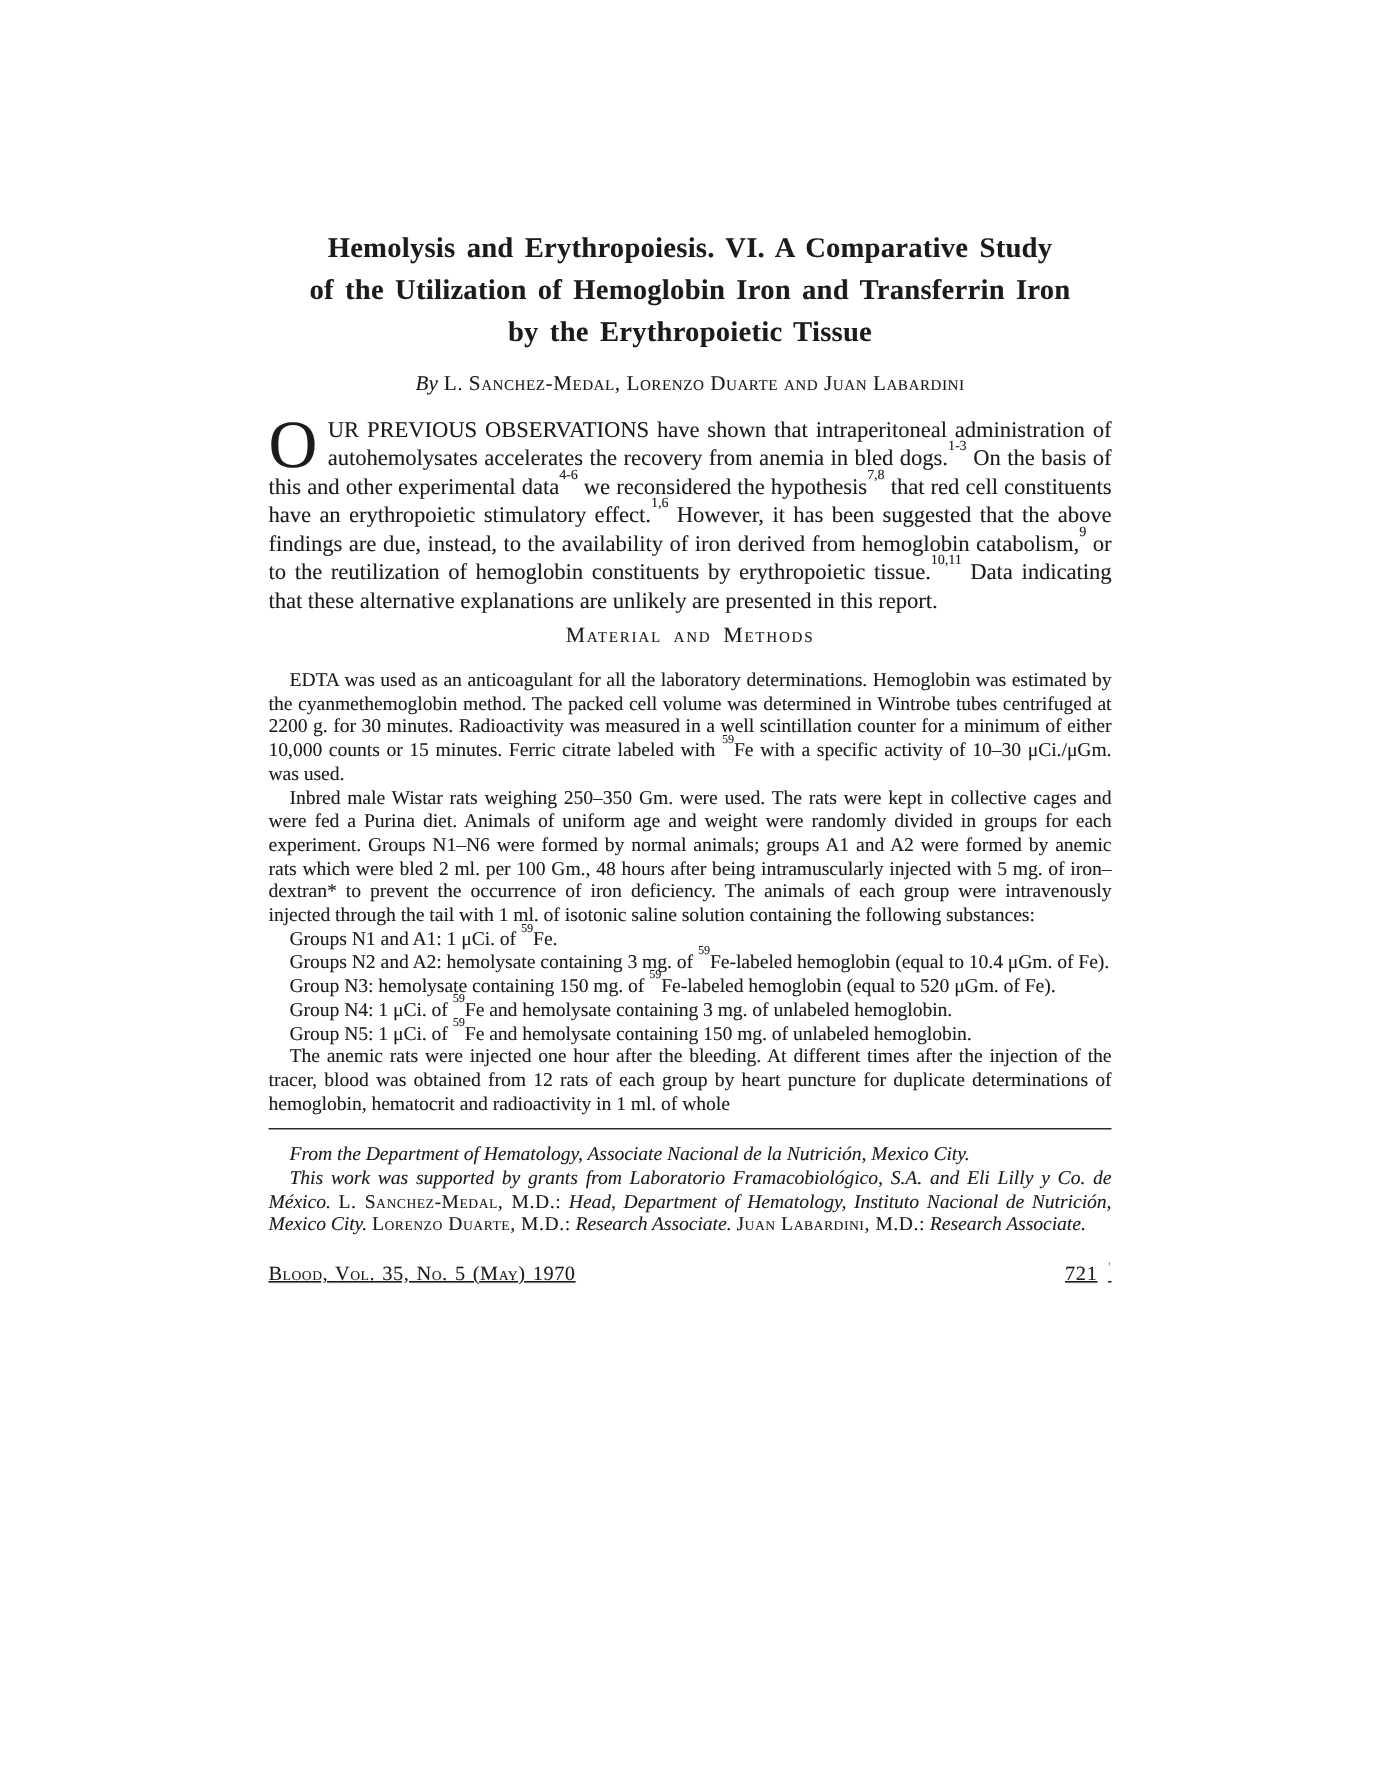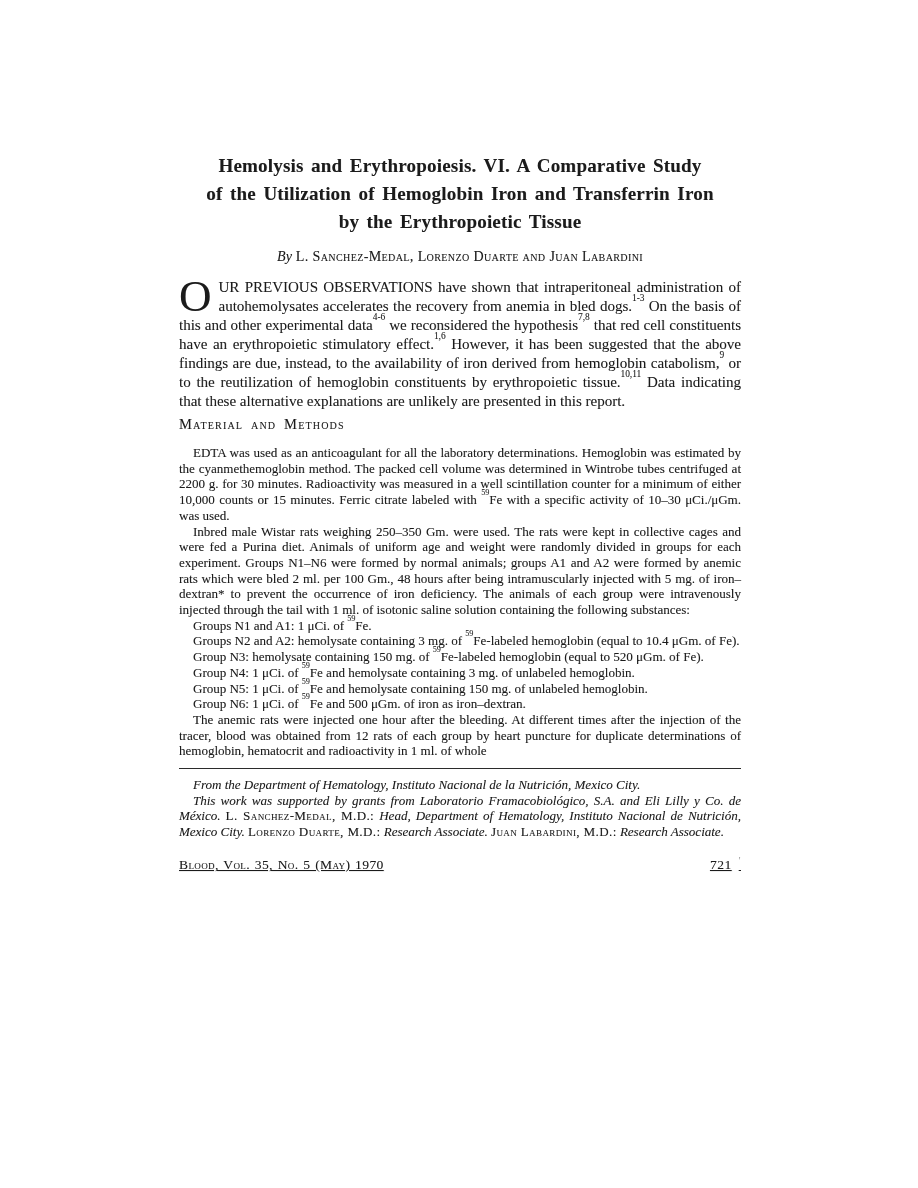--- a/index.html
+++ b/index.html
@@ -60,21 +60,21 @@
     font-size: 45px;
     line-height: 37px;
     height: 37px;
     padding-right: 7px;
     font-weight: 400;
   }
 
   .sect {
     margin-top: 5px;
     font-size: 14.5px;
-    text-align: left;
+    text-align: center;
     font-variant: small-caps;
     letter-spacing: 1.2px;
     word-spacing: 3px;
   }
 
   .bp {
     font-size: 13px;
     line-height: 15.7px;
     text-align: justify;
     text-indent: 14px;
@@ -137,28 +137,27 @@
     <h2 class="sect">Material and Methods</h2>
 
     <p class="bp bp-first">EDTA was used as an anticoagulant for all the laboratory determinations. Hemoglobin was estimated by the cyanmethemoglobin method. The packed cell volume was determined in Wintrobe tubes centrifuged at 2200 g. for 30 minutes. Radioactivity was measured in a well scintillation counter for a minimum of either 10,000 counts or 15 minutes. Ferric citrate labeled with <sup>59</sup>Fe with a specific activity of 10–30 μCi./μGm. was used.</p>
     <p class="bp">Inbred male Wistar rats weighing 250–350 Gm. were used. The rats were kept in collective cages and were fed a Purina diet. Animals of uniform age and weight were randomly divided in groups for each experiment. Groups N1–N6 were formed by normal animals; groups A1 and A2 were formed by anemic rats which were bled 2 ml. per 100 Gm., 48 hours after being intramuscularly injected with 5 mg. of iron–dextran* to prevent the occurrence of iron deficiency. The animals of each group were intravenously injected through the tail with 1 ml. of isotonic saline solution containing the following substances:</p>
 
     <div class="gi">Groups N1 and A1: 1 μCi. of <sup>59</sup>Fe.</div>
     <div class="gi">Groups N2 and A2: hemolysate containing 3 mg. of <sup>59</sup>Fe-labeled hemoglobin (equal to 10.4 μGm. of Fe).</div>
     <div class="gi">Group N3: hemolysate containing 150 mg. of <sup>59</sup>Fe-labeled hemoglobin (equal to 520 μGm. of Fe).</div>
     <div class="gi">Group N4: 1 μCi. of <sup>59</sup>Fe and hemolysate containing 3 mg. of unlabeled hemoglobin.</div>
     <div class="gi">Group N5: 1 μCi. of <sup>59</sup>Fe and hemolysate containing 150 mg. of unlabeled hemoglobin.</div>
-    <div class="gi">Group N6: 1 μCi. of <sup>59</sup>Fe and 500 μGm. of iron as iron–dextran.</div>
 
     <p class="bp">The anemic rats were injected one hour after the bleeding. At different times after the injection of the tracer, blood was obtained from 12 rats of each group by heart puncture for duplicate determinations of hemoglobin, hematocrit and radioactivity in 1 ml. of whole</p>
 
     <div class="rule"></div>
 
     <div class="fnblock">
-      <p class="fn"><span class="k-i">From the Department of Hematology, Instituto Nacional de la Nutrición, Mexico City.</span></p>
+      <p class="fn"><span class="k-i">From the Department of Hematology, Associate Nacional de la Nutrición, Mexico City.</span></p>
       <p class="fn"><span class="k-i">This work was supported by grants from Laboratorio Framacobiológico, S.A. and Eli Lilly y Co. de México. </span><span class="k-sc">L. Sanchez-Medal, M.D.:</span><span class="k-i"> Head, Department of Hematology, Instituto Nacional de Nutrición, Mexico City. </span><span class="k-sc">Lorenzo Duarte, M.D.:</span><span class="k-i"> Research Associate. </span><span class="k-sc">Juan Labardini, M.D.:</span><span class="k-i"> Research Associate.</span></p>
     </div>
 
     <div class="footer">
       <span class="fleft">Blood, Vol. 35, No. 5 (May) 1970</span>
       <span class="fright"><span>721</span><span class="mark">'</span></span>
     </div>
 
   </div>
 </div>

